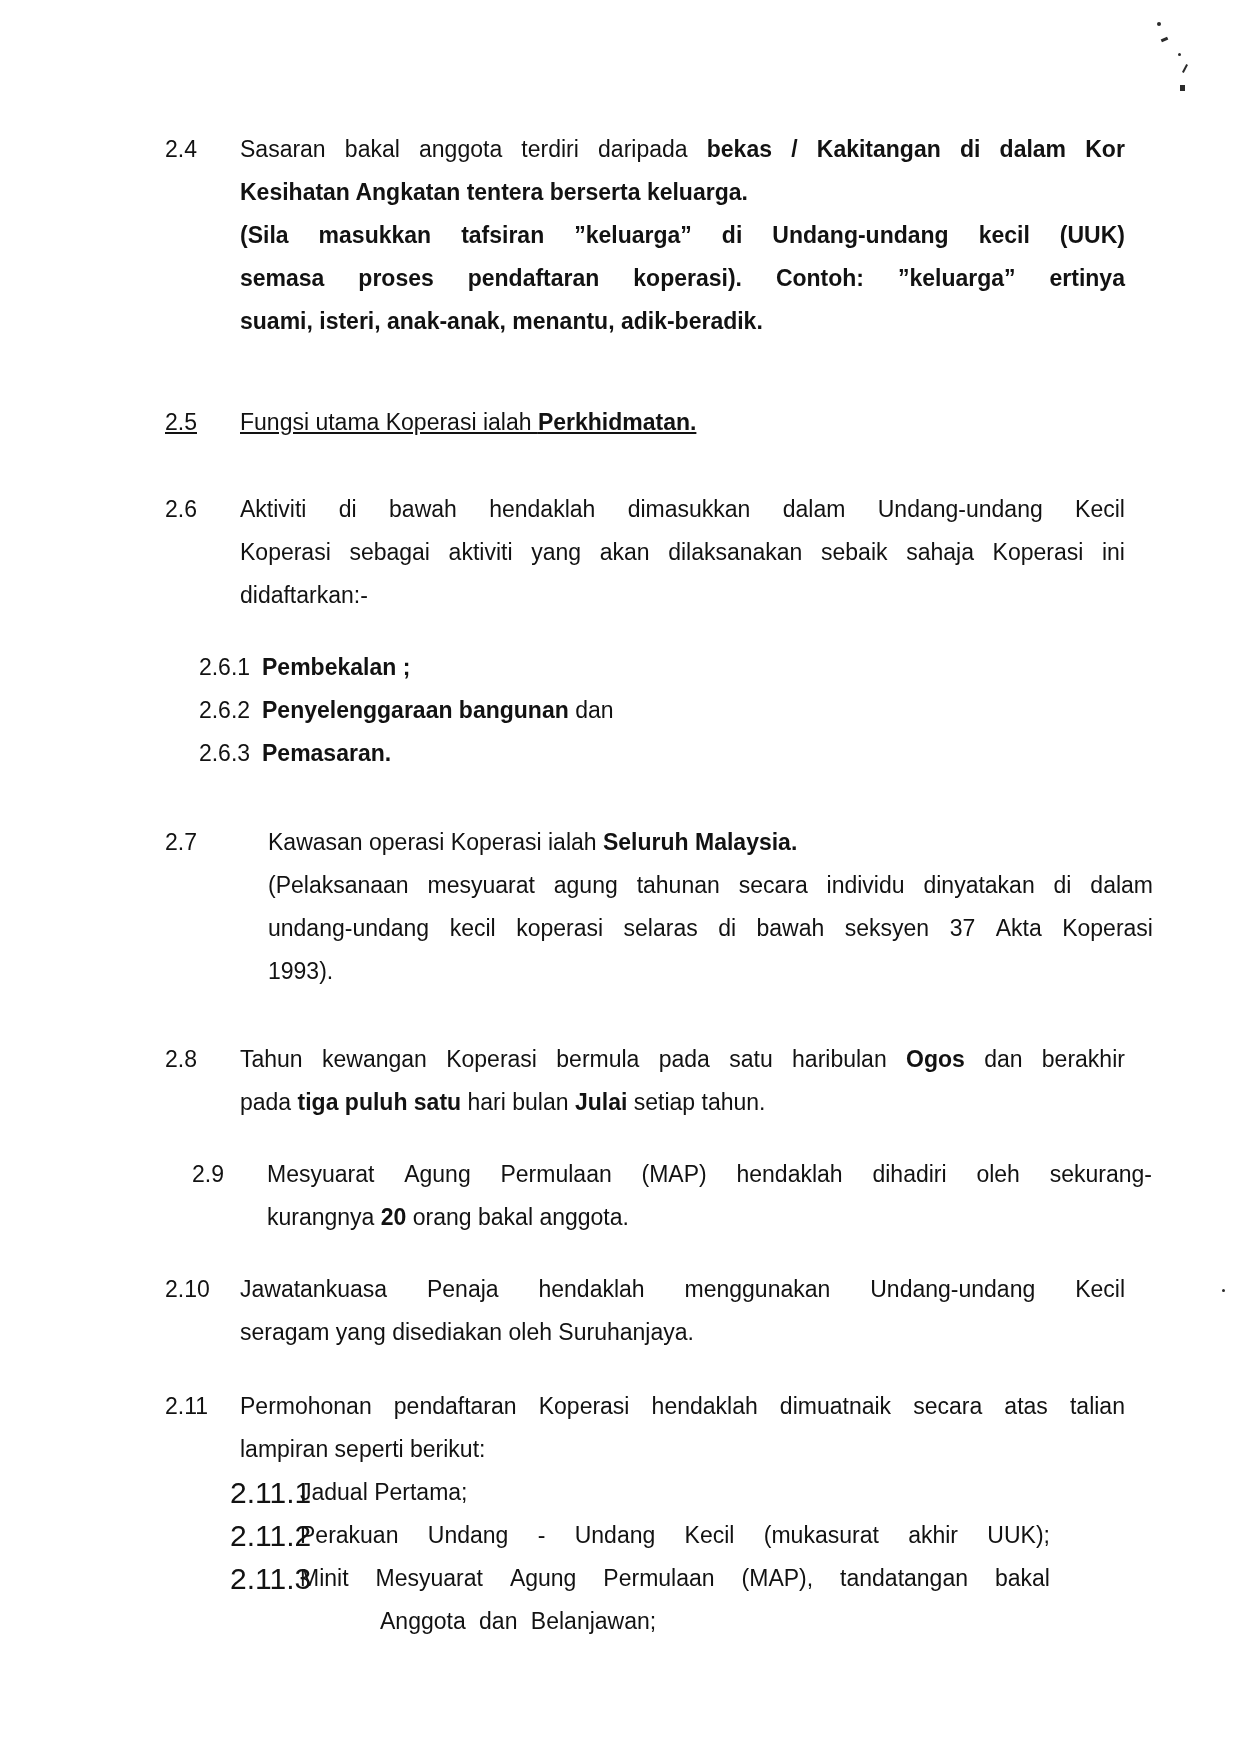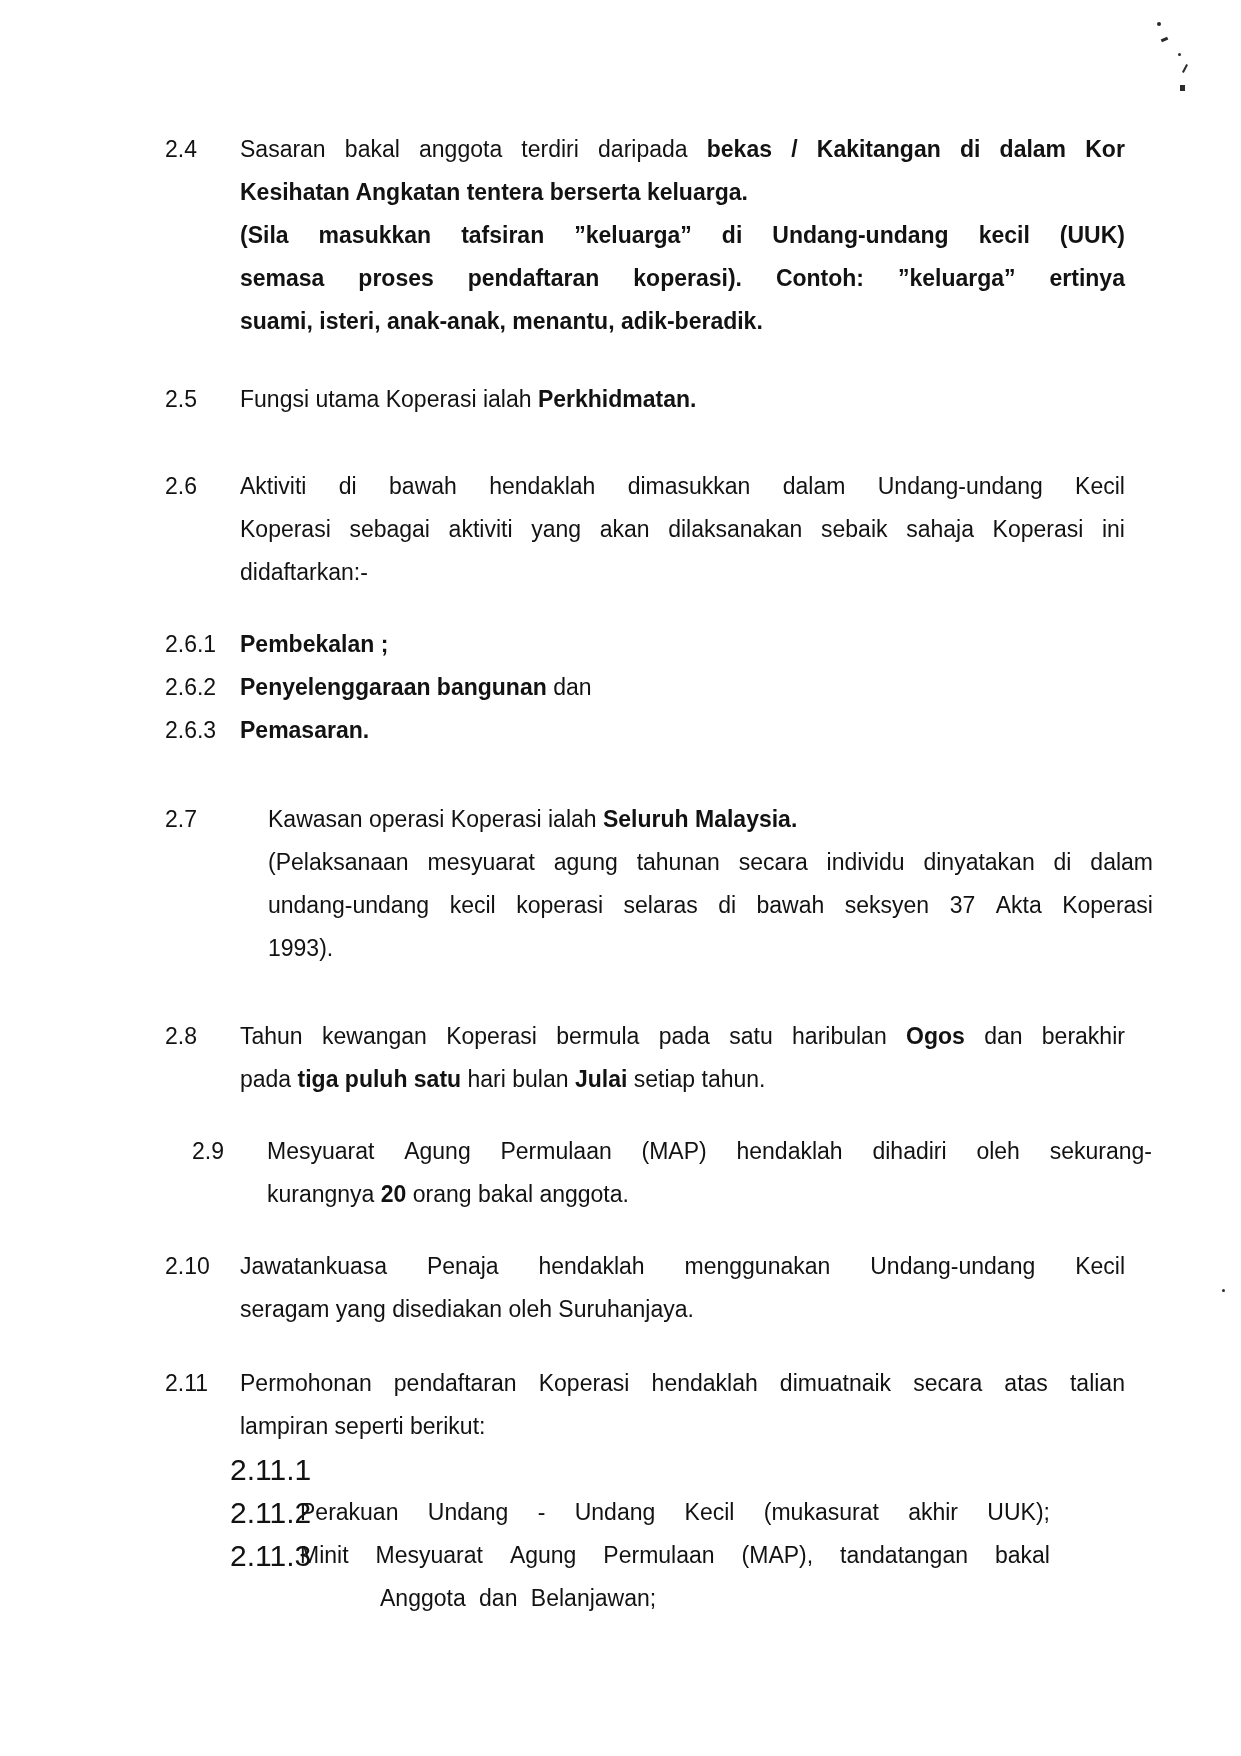--- a/index.html
+++ b/index.html
@@ -12,21 +12,21 @@
     overflow:hidden;
   }
   .doc { position:absolute; left:165px; top:128px; width:960px; }
   .section { display:flex; align-items:flex-start; }
   .num { width:75px; flex:none; font-size:23px; line-height:43px; }
   .secbody { width:885px; flex:none; }
   .line { font-size:23px; line-height:43px; height:43px; white-space:nowrap; }
   .jline { display:flex; justify-content:space-between; white-space:normal; }
   .b { font-weight:bold; }
   .subrow { display:flex; align-items:flex-start; }
-  .sub6 .snum { width:75px; flex:none; font-size:23px; line-height:43px; }
+  .sub6 .snum { width:75px; flex:none; margin-left:22px; font-size:23px; line-height:43px;text-align:center; }
   .sub6 .sbody { flex:none; width:788px; }
   .sub11 .snum { width:70px; flex:none; margin-left:65px; font-size:30px; line-height:43px; }
   .sub11 .sbody { flex:none; width:750px; }
   .cont { padding-left:80px; word-spacing:7px; height:43px; }
   .speck { position:absolute; background:#2b2b2b; }
 </style>
 </head>
 <body>
 
 <div class="doc" id="doc">
@@ -62,21 +62,21 @@
           <span class="b">proses</span>
           <span class="b">pendaftaran</span>
           <span class="b">koperasi).</span>
           <span class="b">Contoh:</span>
           <span class="b">”keluarga”</span>
           <span class="b">ertinya</span>
         </div>
         <div class="line"><span class="b">suami, isteri, anak-anak, menantu, adik-beradik.</span></div>
       </div>
     </div>
-    <div class="section" style="margin-top: 35px;">
+    <div class="section" style="margin-top: 58px; text-decoration: underline;">
       <div class="num">2.5</div>
       <div class="secbody">
         <div class="line"><span>Fungsi utama Koperasi ialah </span><span class="b">Perkhidmatan.</span></div>
       </div>
     </div>
     <div class="section" style="margin-top: 44px;">
       <div class="num">2.6</div>
       <div class="secbody">
         <div class="line jline">
           <span>Aktiviti</span>
@@ -210,20 +210,23 @@
           <span>dimuatnaik</span>
           <span>secara</span>
           <span>atas</span>
           <span>talian</span>
         </div>
         <div class="line"><span>lampiran seperti berikut:</span></div>
       </div>
     </div>
     <div class="subrow sub11" style="margin-top: 0px;">
       <div class="snum">2.11.1</div>
+      <div class="sbody">
+        <div class="line"><span>Jadual Pertama;</span></div>
+      </div>
     </div>
     <div class="subrow sub11">
       <div class="snum">2.11.2</div>
       <div class="sbody">
         <div class="line jline">
           <span>Perakuan</span>
           <span>Undang</span>
           <span>-</span>
           <span>Undang</span>
           <span>Kecil</span>

